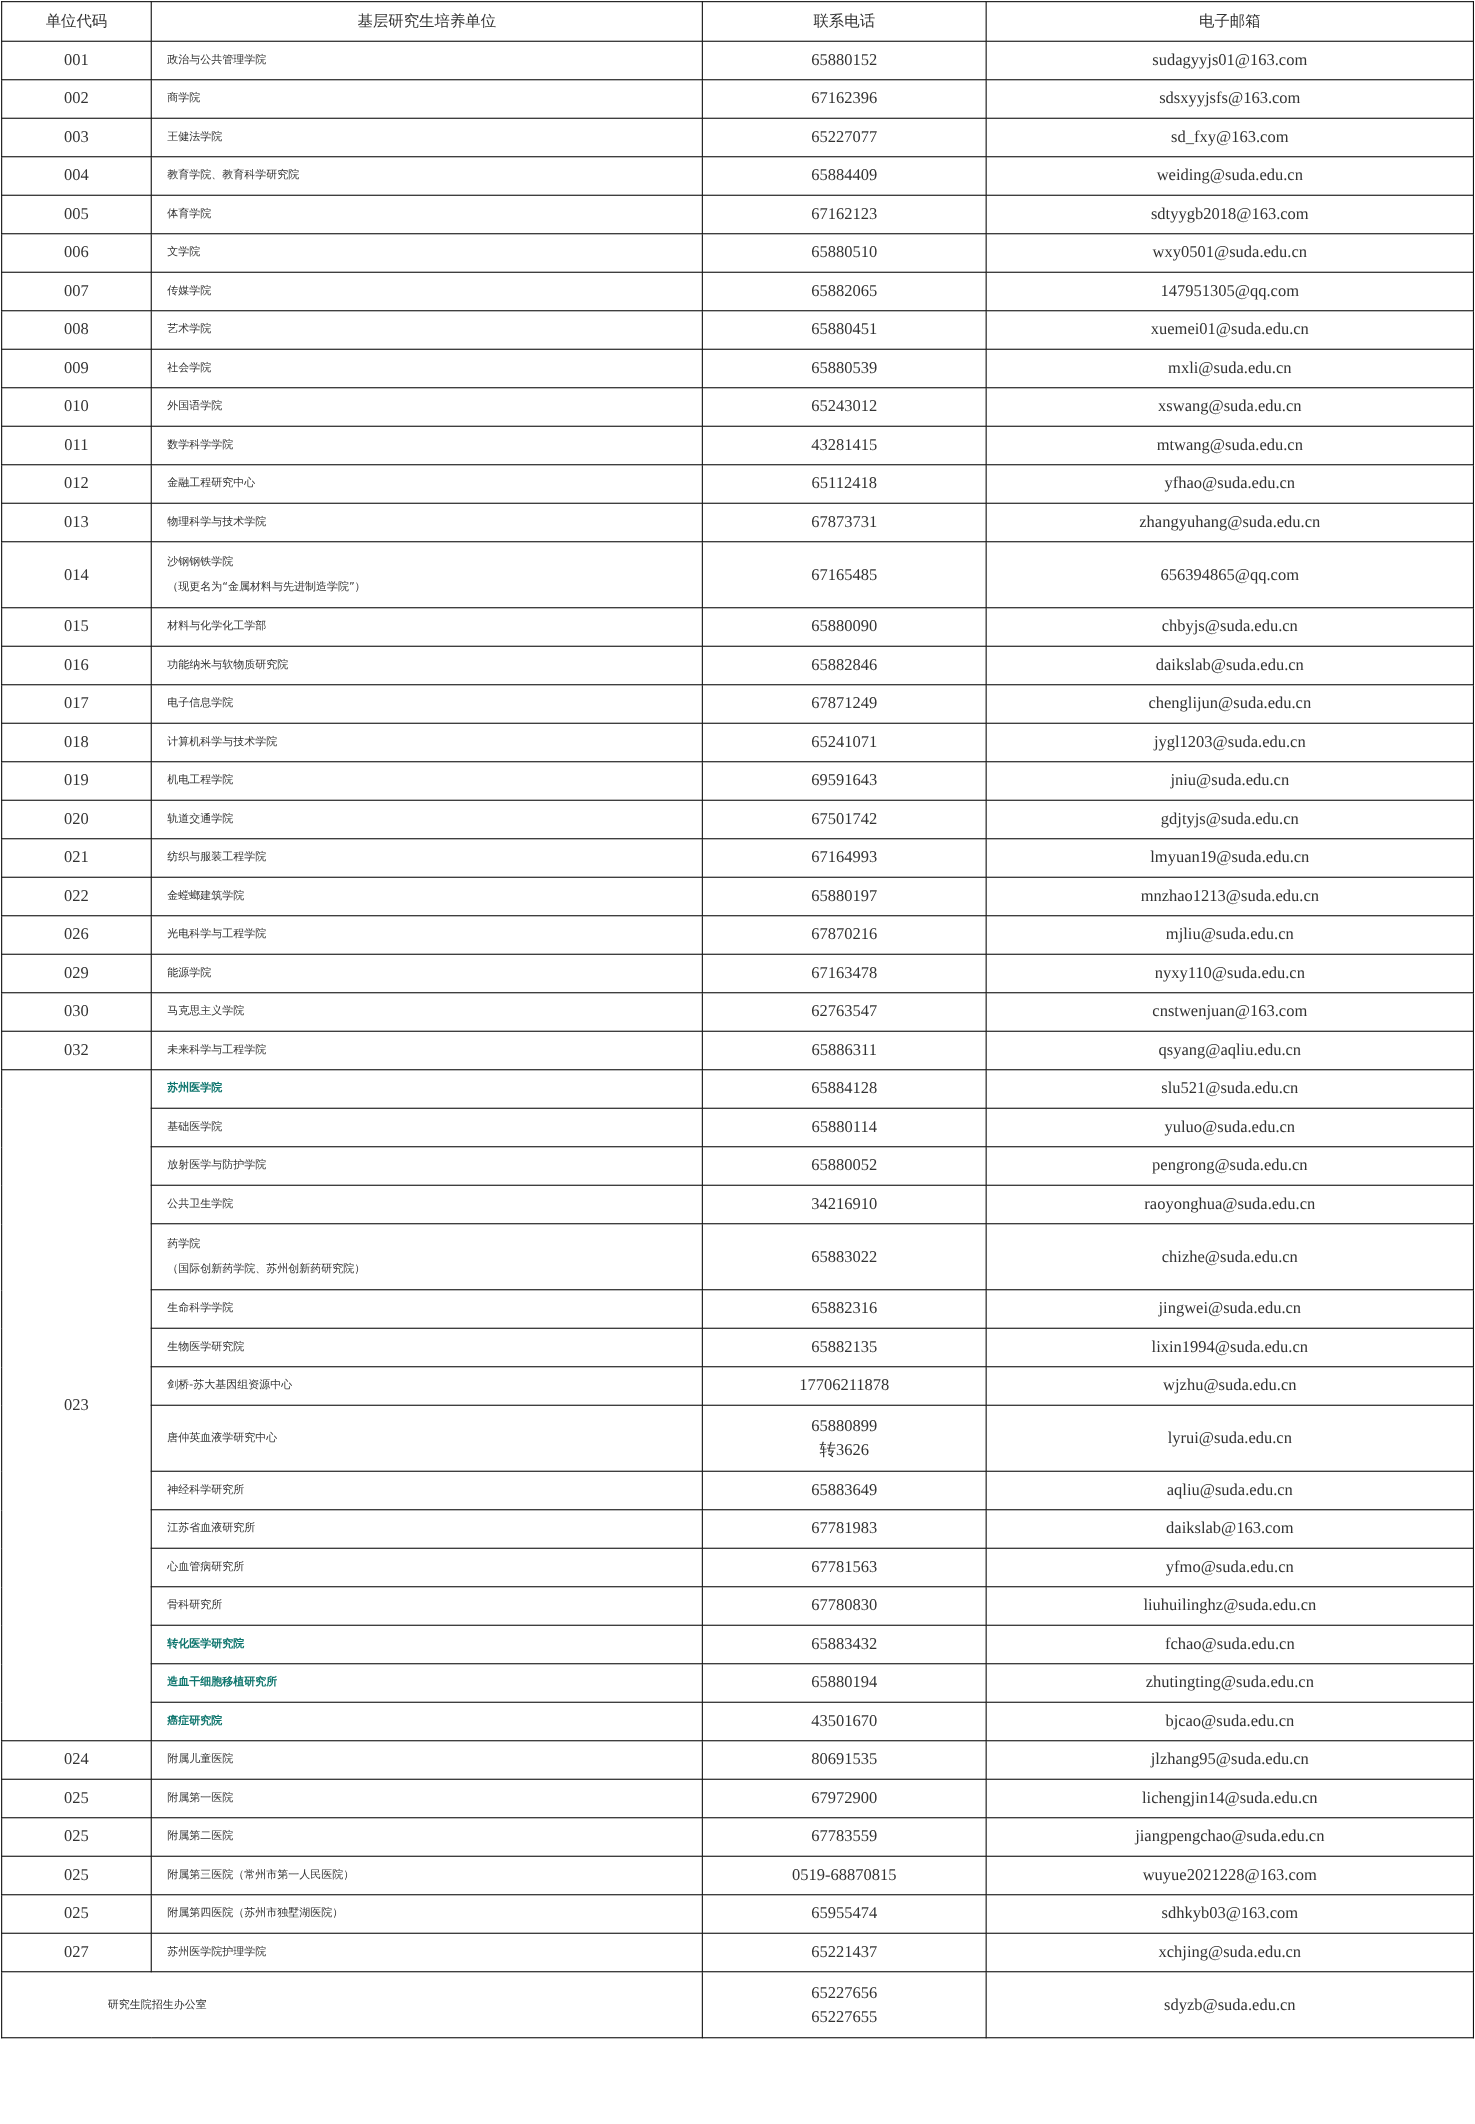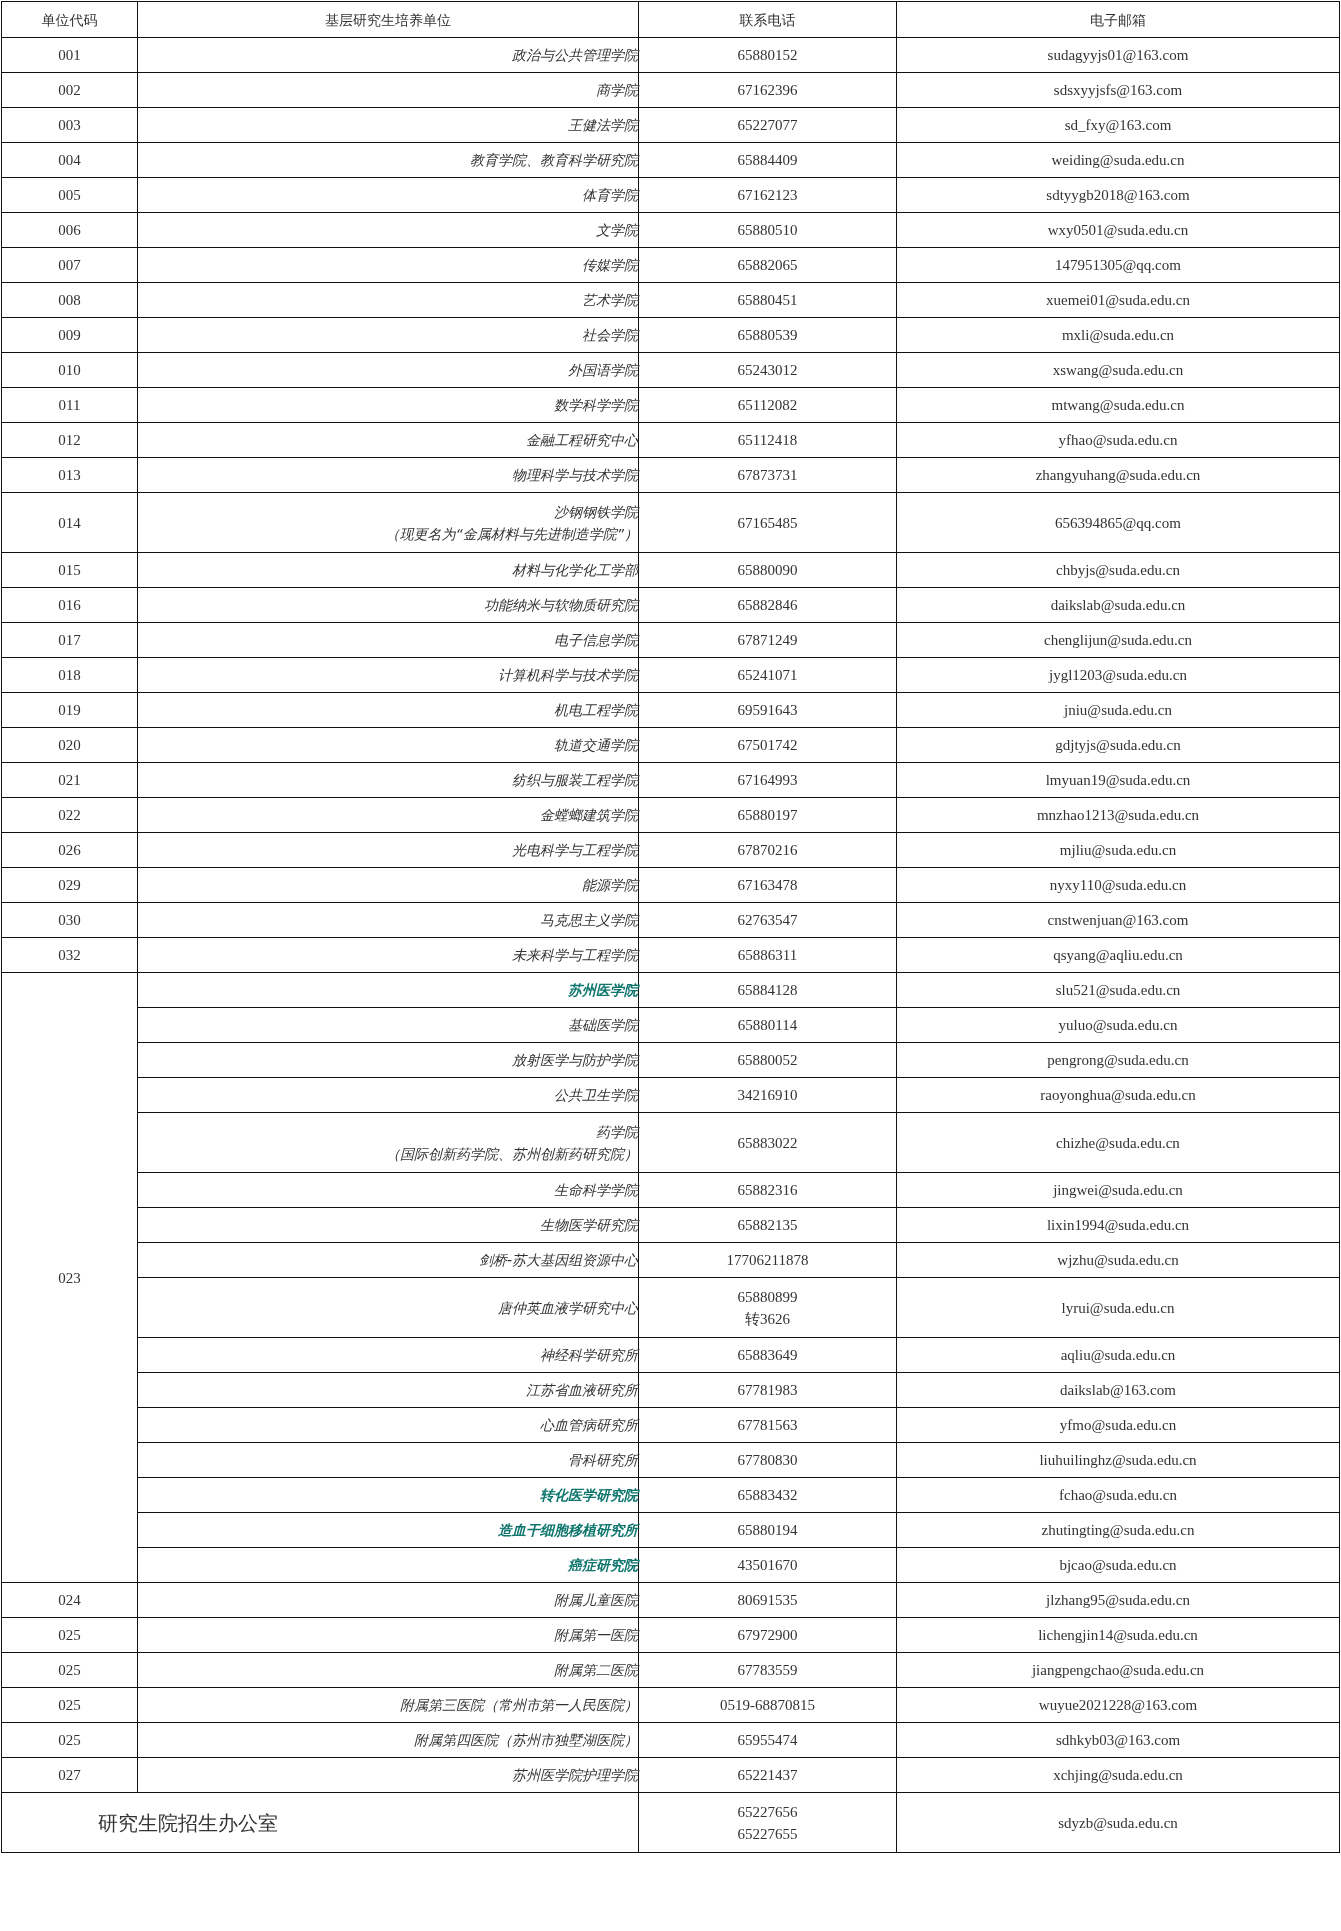--- a/index.html
+++ b/index.html
@@ -1,24 +1,24 @@
 <!DOCTYPE html>
 <html><head>
 <meta charset="utf-8">
 <style>
   html,body{margin:0;padding:0;background:#fff;}
   body{width:1341px;height:1931px;overflow:hidden;font-family:"Liberation Serif","DejaVu Serif",serif;color:#333;}
   table{border-collapse:collapse;position:absolute;left:1px;top:1px;width:1338px;table-layout:fixed;padding-left:44px;}
   td,th{border:1.5px solid #111;font-size:15px;font-weight:normal;padding:0;height:34px;line-height:22px;}
   th{height:35px;font-family:"DejaVu Sans",sans-serif;font-size:14px;color:#333;}
   .c{text-align:center;}
-  .name{text-align:right;padding-left:14px;font-family:"DejaVu Sans",sans-serif;font-size:14px;font-style:italic;}
+  .name{text-align:left;padding-left:14px;font-family:"DejaVu Sans",sans-serif;font-size:10px;}
   .name.bold{font-weight:bold;color:#0f766e;}
   tr.dbl td{height:59px;}
-  .office{text-align:left;padding-left:96px;font-family:"DejaVu Sans",sans-serif;font-size:20px;}
+  .office{text-align:left;padding-left:96px;font-family:"DejaVu Sans",sans-serif;font-size:10px;}
   .line{display:block;}
 </style>
 </head>
 <body>
 
 <table>
   <colgroup>
       <col style="width:136px">
       <col style="width:501px">
       <col style="width:258px">
@@ -89,21 +89,21 @@
       </tr>
       <tr>
         <td class="c">010</td>
         <td class="name">外国语学院</td>
         <td class="c">65243012</td>
         <td class="c">xswang@suda.edu.cn</td>
       </tr>
       <tr>
         <td class="c">011</td>
         <td class="name">数学科学学院</td>
-        <td class="c">65112082</td>
+        <td class="c">43281415</td>
         <td class="c">mtwang@suda.edu.cn</td>
       </tr>
       <tr>
         <td class="c">012</td>
         <td class="name">金融工程研究中心</td>
         <td class="c">65112418</td>
         <td class="c">yfhao@suda.edu.cn</td>
       </tr>
       <tr>
         <td class="c">013</td>

